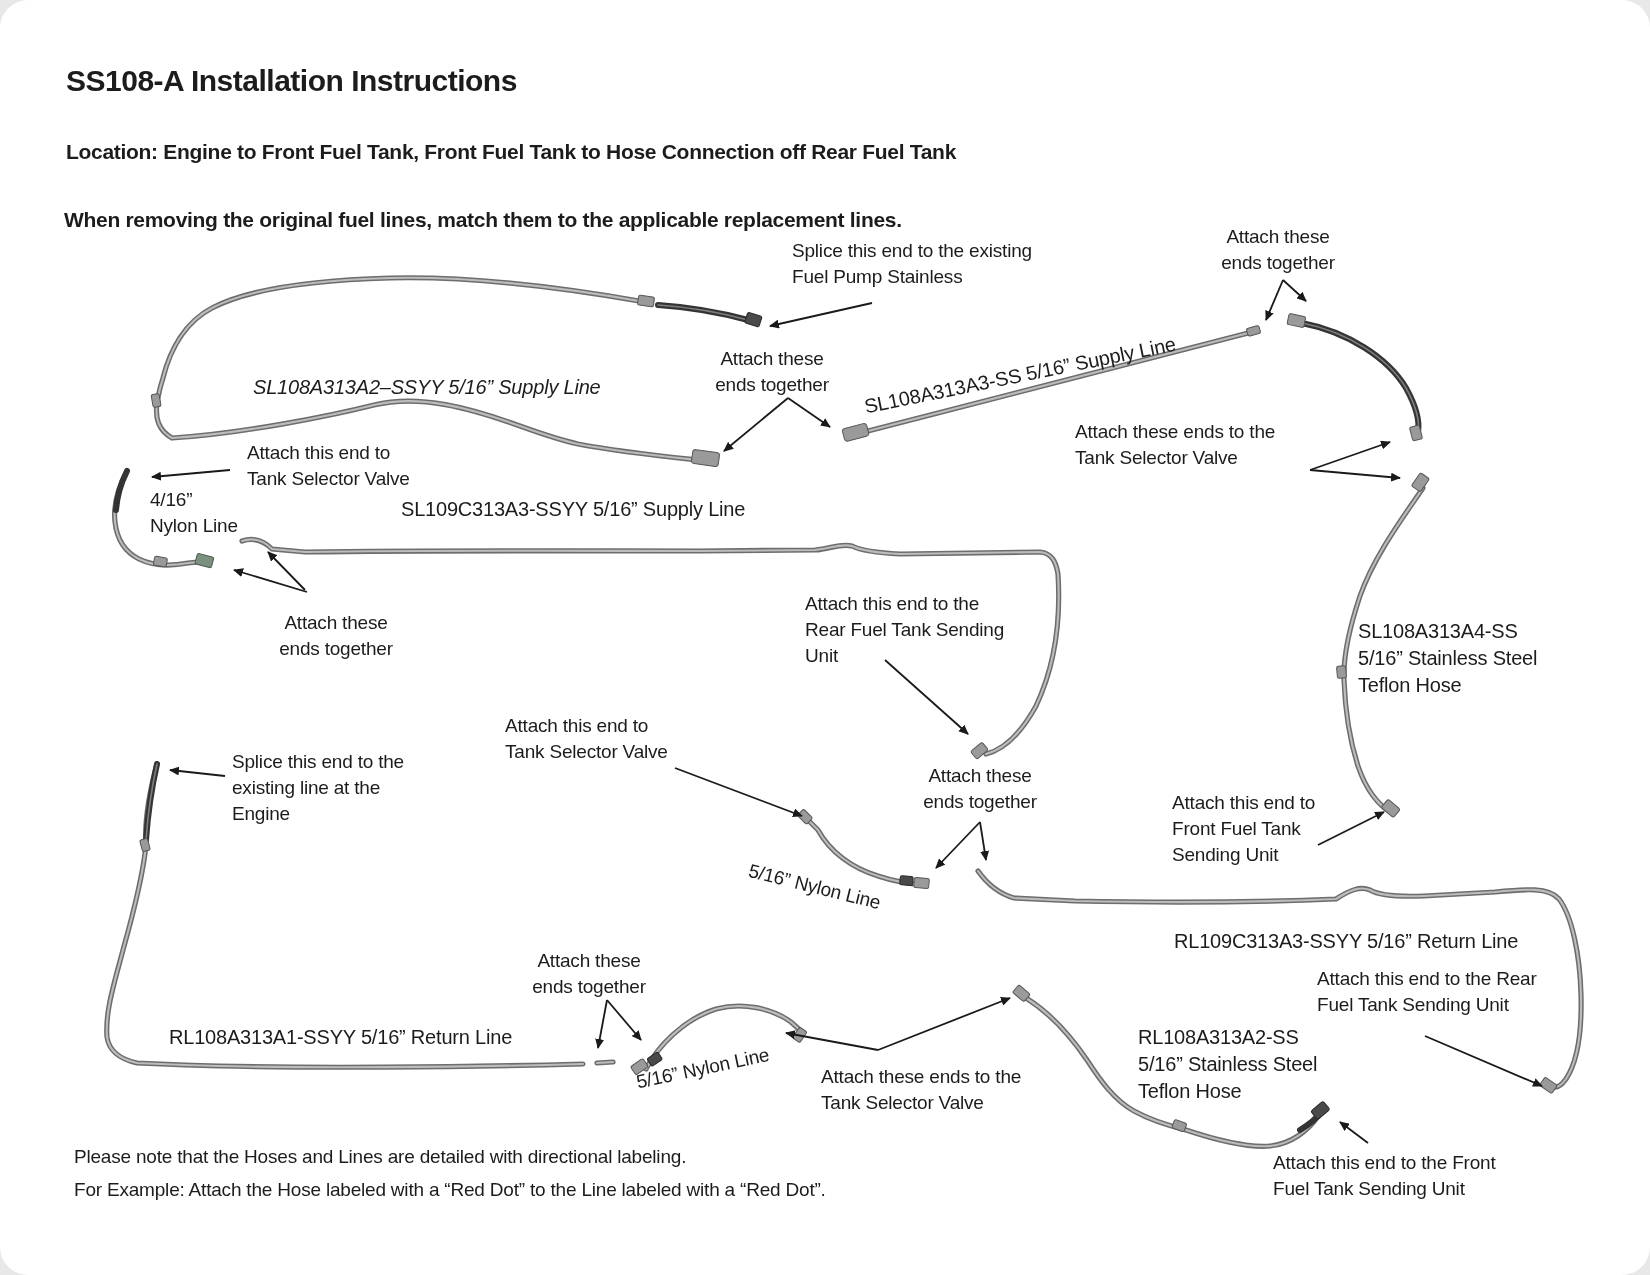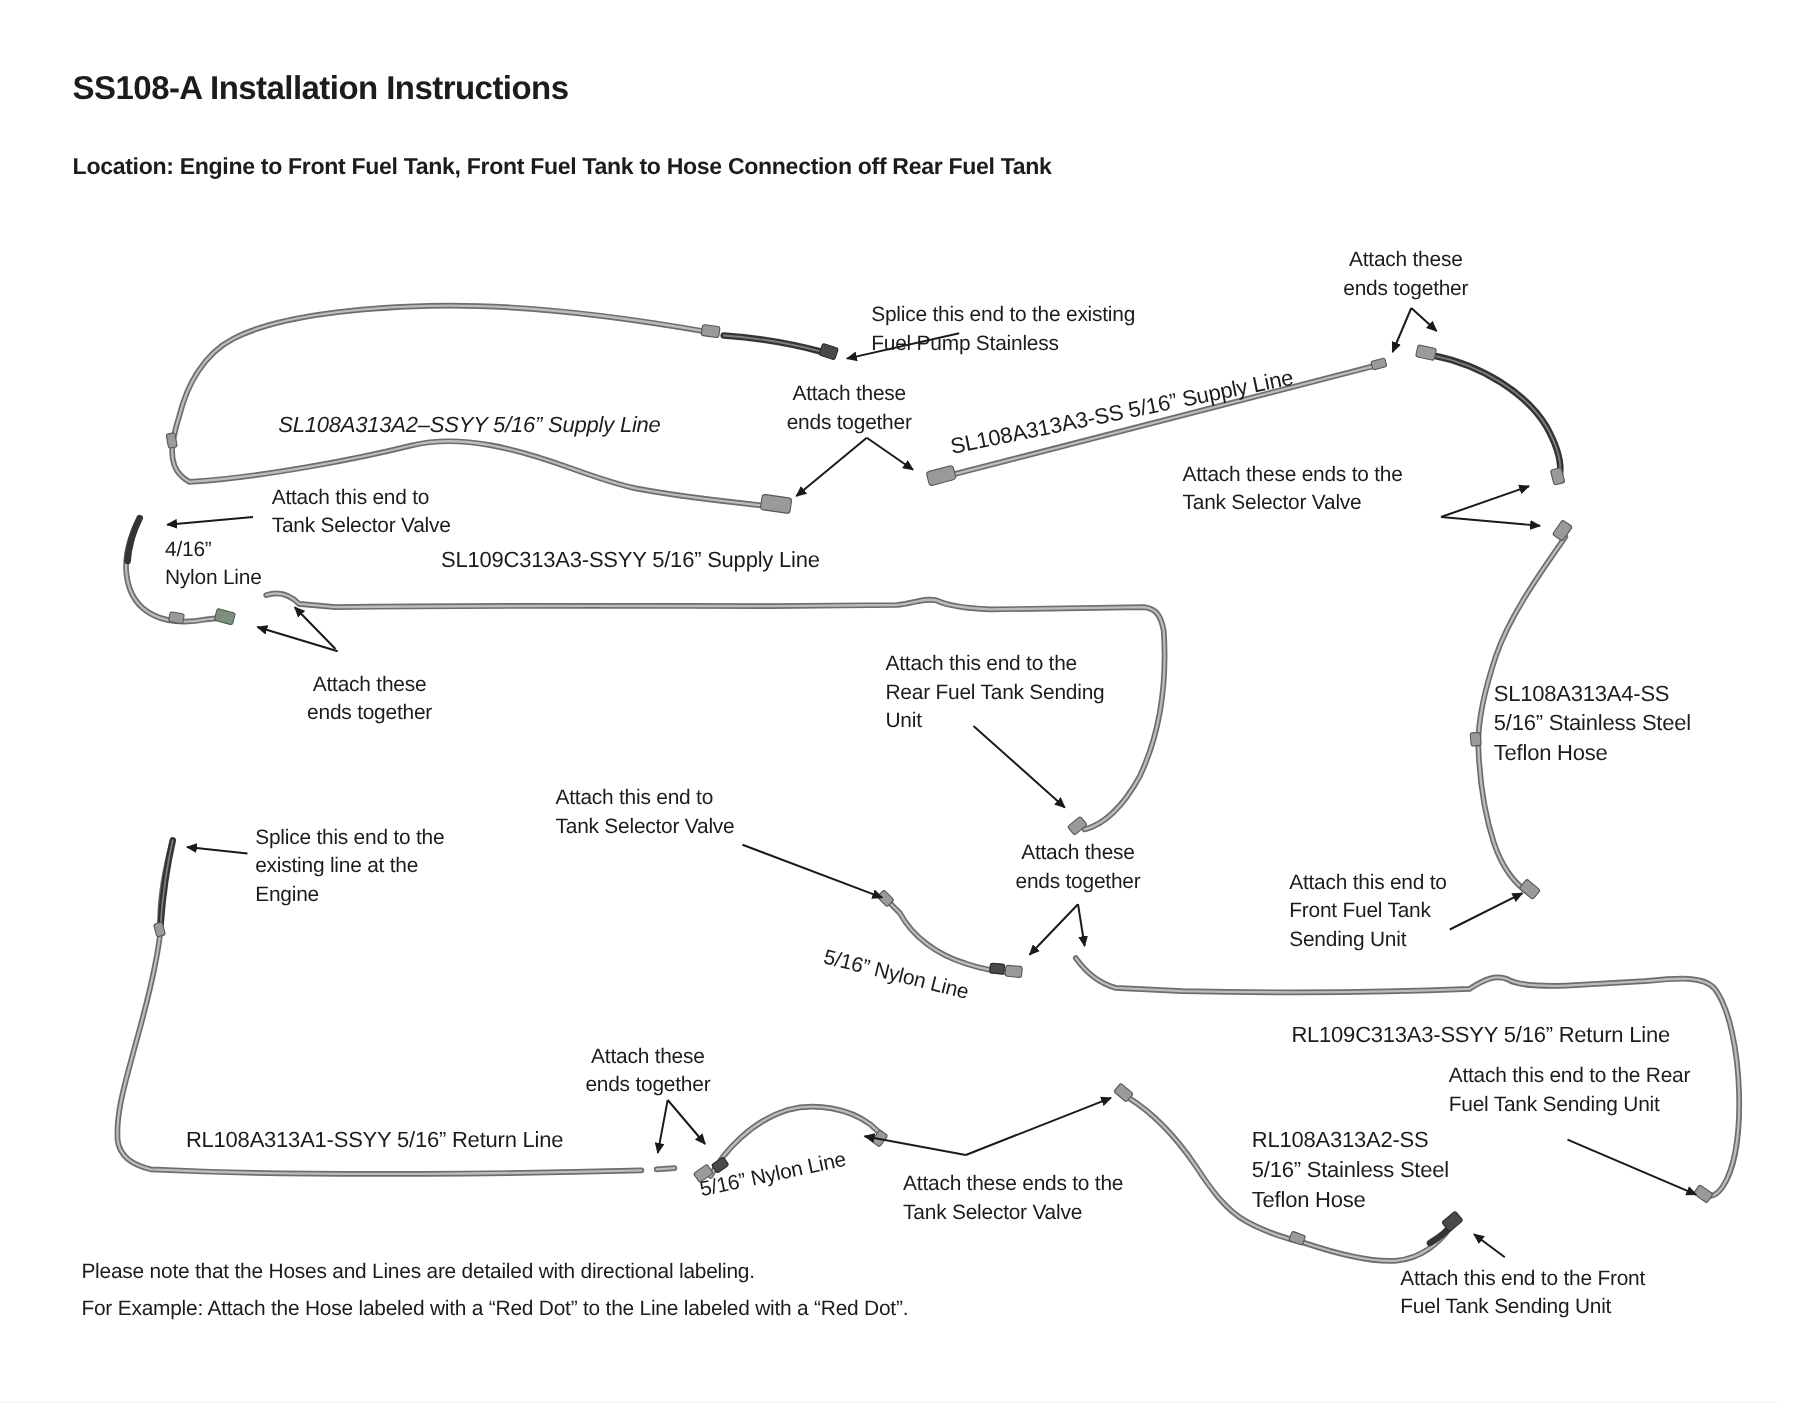--- a/index.html
+++ b/index.html
@@ -1,18 +1,18 @@
 <!DOCTYPE html>
 <html><head>
 <meta charset="utf-8">
 <style>
   html,body{margin:0;padding:0;background:#e8e8e8;}
   #page{
     position:relative;width:1650px;height:1275px;background:#ffffff;
-    font-family:"Liberation Sans", sans-serif;color:#1c1c1c;overflow:hidden;
+    font-family:"Liberation Sans", sans-serif;color:#1c1c1c;overflow:hidden;border-radius:28px;
   }
   .hdr-title{position:absolute;font-size:30px;font-weight:bold;letter-spacing:-0.5px;}
   .hdr-sub{position:absolute;font-size:21px;font-weight:bold;letter-spacing:-0.3px;margin-top:12px;}
   .ann{position:absolute;font-size:19px;line-height:26px;letter-spacing:-0.2px;white-space:nowrap;}
   .ann.center{text-align:center;width:170px;}
   .part{position:absolute;font-size:20px;line-height:27px;letter-spacing:-0.2px;white-space:nowrap;}
   .rot{transform-origin:left top;}
   .note{position:absolute;font-size:19px;font-weight:normal;letter-spacing:-0.2px;white-space:nowrap;}
   svg{position:absolute;left:0;top:0;}
   .tube-c{fill:none;stroke:#6d6d6d;stroke-width:5.2;stroke-linecap:round;}
@@ -145,38 +145,39 @@
       <path class="arrow" marker-end="url(#ah)" d="M607,1000 L598,1048"></path>
       <path class="arrow" marker-end="url(#ah)" d="M607,1000 L641,1040"></path>
       <path class="arrow" marker-end="url(#ah)" d="M878,1050 L786,1033"></path>
       <path class="arrow" marker-end="url(#ah)" d="M878,1050 L1010,998"></path>
       <path class="arrow" marker-end="url(#ah)" d="M225,776 L170,770"></path>
     </g>
   </svg>
 
   <div class="hdr-title" style="left:66px;top:64px;">SS108-A Installation Instructions</div>
   <div class="hdr-sub" style="left:66px;top:128px;">Location: Engine to Front Fuel Tank, Front Fuel Tank to Hose Connection off Rear Fuel Tank</div>
+  <div class="hdr-sub" style="left:64px;top:196px;">When removing the original fuel lines, match them to the applicable replacement lines.</div>
 
   <div class="part" style="left:253px;top:374px;font-style:italic;">SL108A313A2–SSYY 5/16” Supply Line</div>
   <div class="part rot" style="left:862px;top:394px;transform:rotate(-11.5deg);">SL108A313A3-SS 5/16” Supply Line</div>
   <div class="part" style="left:373px;top:496px;margin-left:28px;">SL109C313A3-SSYY 5/16” Supply Line</div>
   <div class="part" style="left:1358px;top:618px;">
     <div>SL108A313A4-SS</div>
     <div>5/16” Stainless Steel</div>
     <div>Teflon Hose</div>
   </div>
   <div class="part" style="left:1174px;top:928px;">RL109C313A3-SSYY 5/16” Return Line</div>
   <div class="part" style="left:169px;top:1024px;">RL108A313A1-SSYY 5/16” Return Line</div>
   <div class="part" style="left:1138px;top:1024px;">
     <div>RL108A313A2-SS</div>
     <div>5/16” Stainless Steel</div>
     <div>Teflon Hose</div>
   </div>
 
-  <div class="ann" style="left:792px;top:238px;margin-top:36px;">
+  <div class="ann" style="left:792px;top:238px;">
     <div>Splice this end to the existing</div>
     <div>Fuel Pump Stainless</div>
   </div>
   <div class="ann center" style="left:1193px;top:224px;">
     <div>Attach these</div>
     <div>ends together</div>
   </div>
   <div class="ann center" style="left:687px;top:346px;">
     <div>Attach these</div>
     <div>ends together</div>

